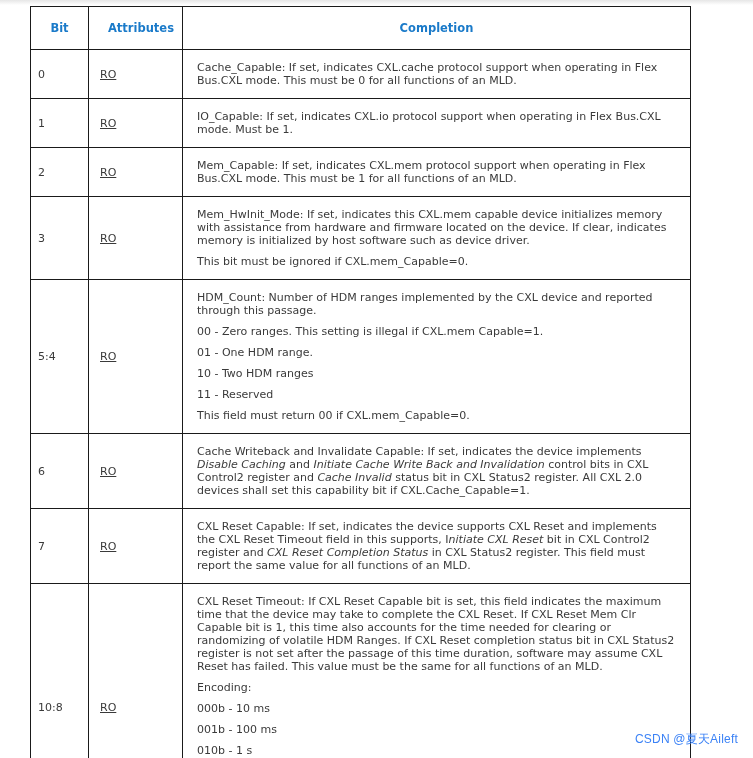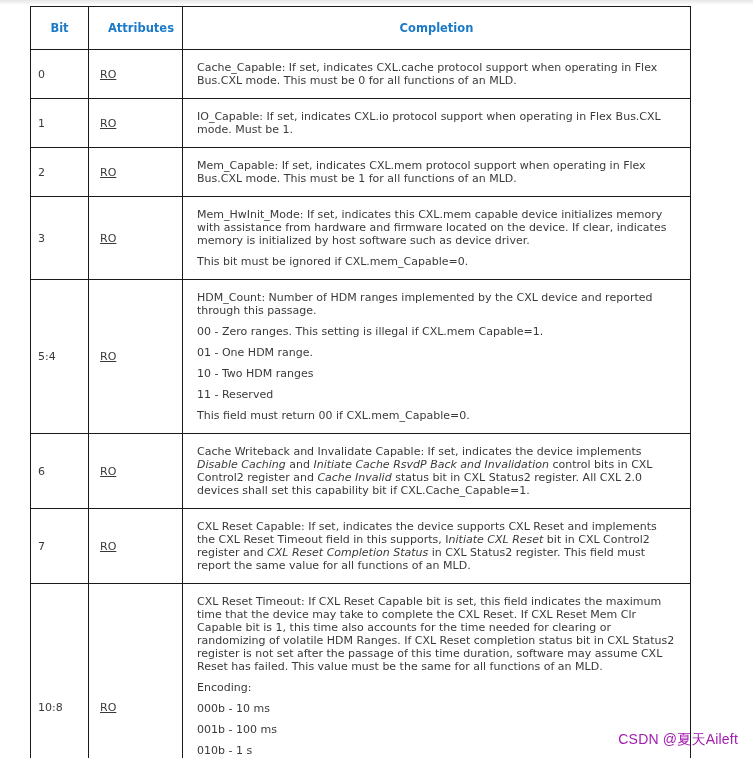--- a/index.html
+++ b/index.html
@@ -44,21 +44,21 @@
   td.desc {
     padding: 3px 6px 3px 6px;
     line-height: 13px;
   }
   td.desc p { margin: 8px; }
   td.desc p + p { margin-top: 3.6px; }
   td.desc i { font-style: italic; }
   .watermark {
     position: absolute; right: 15px; top: 731px;
     font-family: "Liberation Sans", sans-serif;
-    font-size: 14px; color: #a21caf;
+    font-size: 12px; color: #3b82f6;
     letter-spacing: 0.2px;
   }
 </style>
 </head>
 <body>
 
 <div class="topshade"></div>
 
 <table class="reg">
   <colgroup>
@@ -112,21 +112,21 @@
         <p>01 - One HDM range.</p>
         <p>10 - Two HDM ranges</p>
         <p>11 - Reserved</p>
         <p>This field must return 00 if CXL.mem_Capable=0.</p>
       </td>
     </tr>
     <tr style="height:66px">
       <td class="bit">6</td>
       <td class="attr">RO</td>
       <td class="desc">
-        <p><span>Cache Writeback and Invalidate Capable: If set, indicates the device implements </span><i>Disable Caching</i><span> and </span><i>Initiate Cache RsvdP Back and Invalidation</i><span> control bits in CXL Control2 register and </span><i>Cache Invalid</i><span> status bit in CXL Status2 register. All CXL 2.0 devices shall set this capability bit if CXL.Cache_Capable=1.</span></p>
+        <p><span>Cache Writeback and Invalidate Capable: If set, indicates the device implements </span><i>Disable Caching</i><span> and </span><i>Initiate Cache Write Back and Invalidation</i><span> control bits in CXL Control2 register and </span><i>Cache Invalid</i><span> status bit in CXL Status2 register. All CXL 2.0 devices shall set this capability bit if CXL.Cache_Capable=1.</span></p>
       </td>
     </tr>
     <tr style="height:62px">
       <td class="bit">7</td>
       <td class="attr">RO</td>
       <td class="desc">
         <p><span>CXL Reset Capable: If set, indicates the device supports CXL Reset and implements the CXL Reset Timeout field in this supports, I</span><i>nitiate CXL Reset</i><span> bit in CXL Control2 register and </span><i>CXL Reset Completion Status</i><span> in CXL Status2 register. This field must report the same value for all functions of an MLD.</span></p>
       </td>
     </tr>
     <tr style="height:218px">

